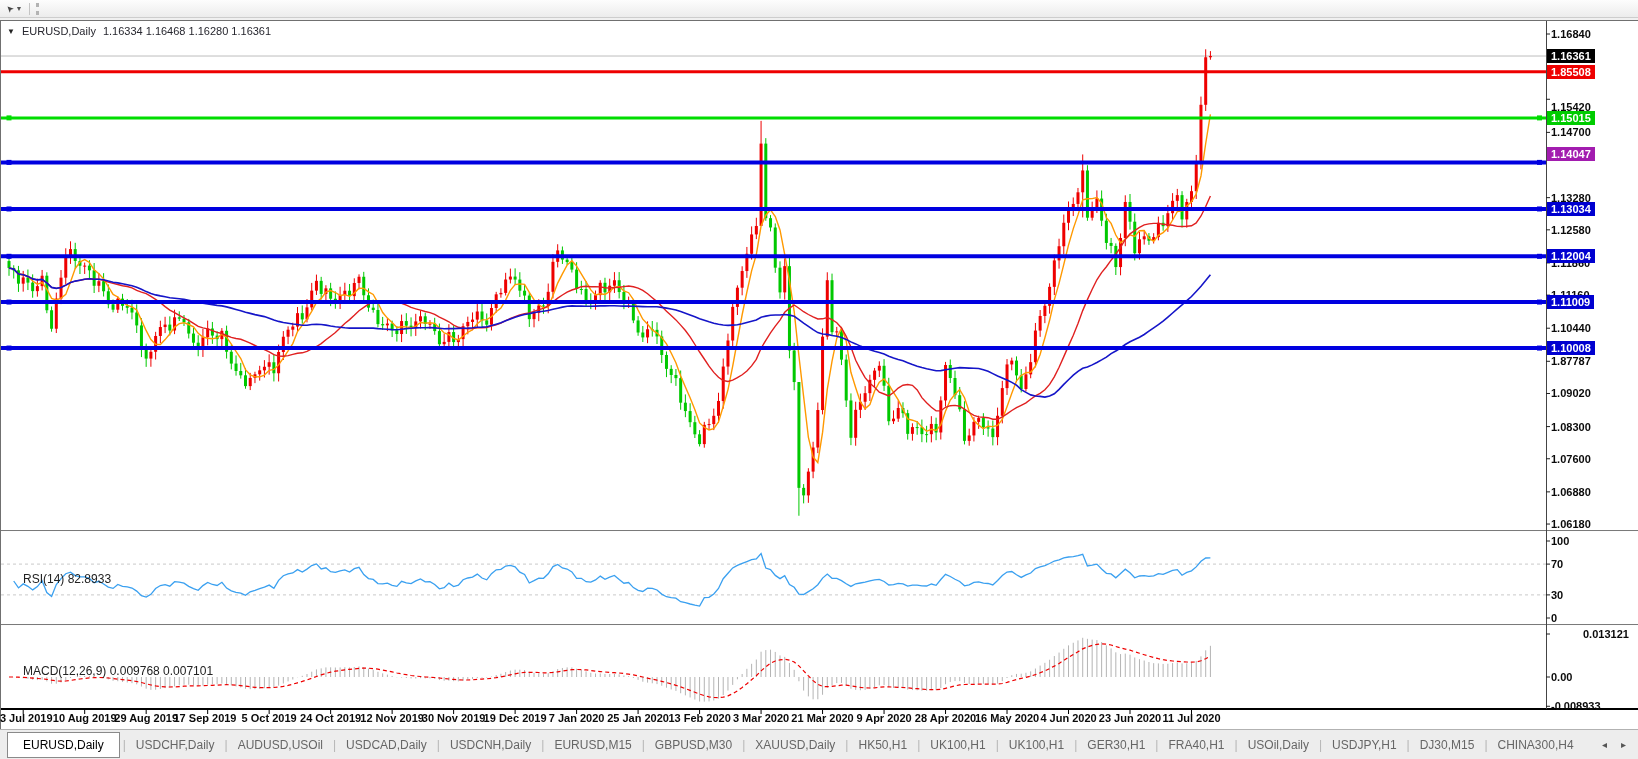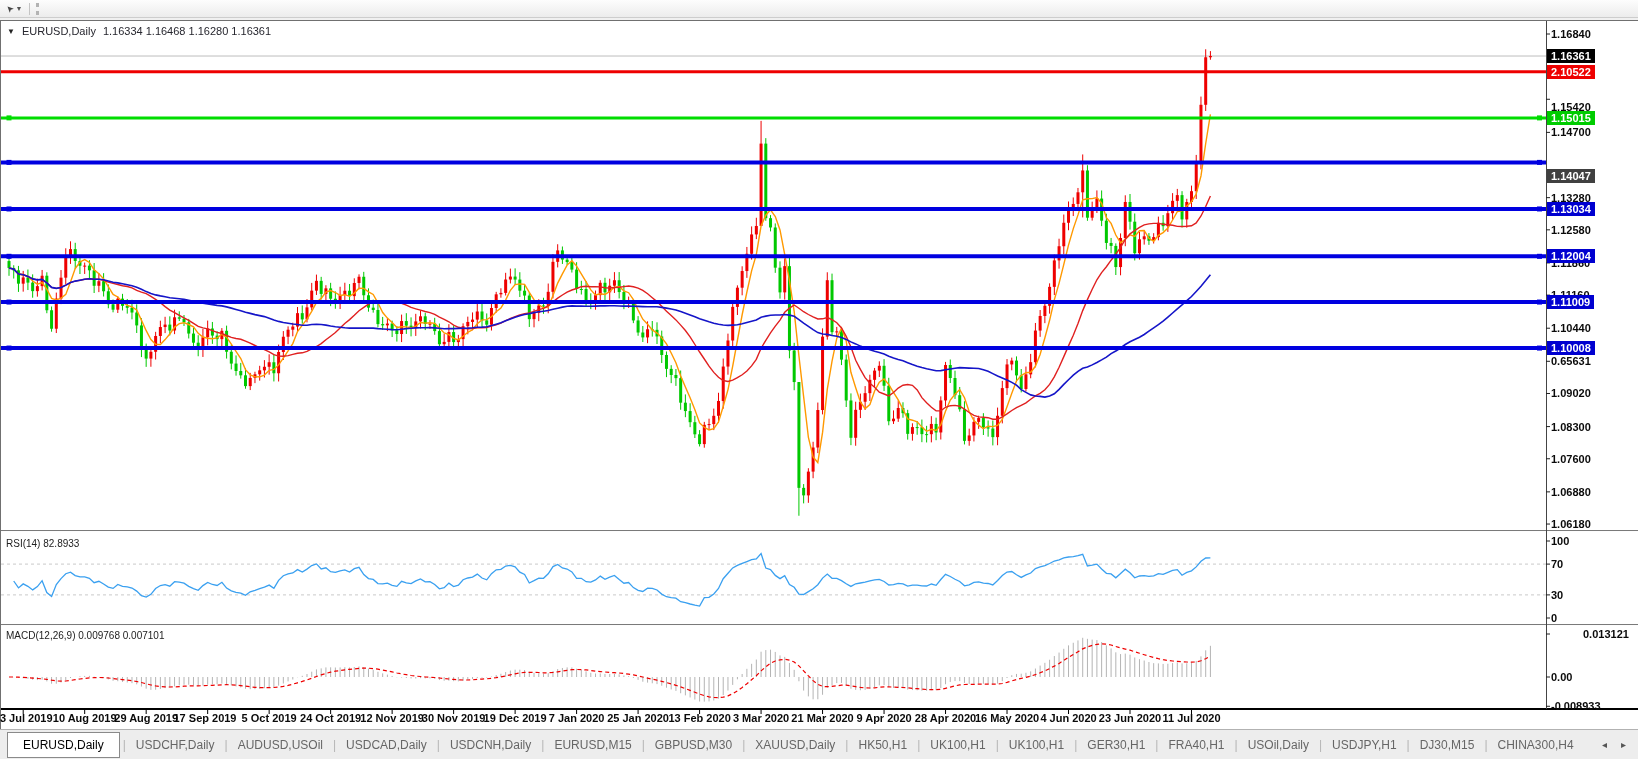--- a/index.html
+++ b/index.html
@@ -15,21 +15,21 @@
   .grip{width:0;height:12px;border-left:3px dotted #b3b3b3;margin:0 5px 0 2px;}
   .tfbtn{font-size:11px;color:#333;padding:0 7px;line-height:14px;border:1px solid transparent;}
   .tfbtn.active{background:#fbfbfb;border:1px solid #a6a6a6;}
   
   .window{position:absolute;top:20px;left:0;width:1638px;height:708px;background:#fff;
     border-top:1px solid #707070;border-left:1px solid #707070;box-sizing:content-box;}
   .window svg{position:absolute;top:0;left:0;}
   .chart-title{position:absolute;left:6px;top:4px;font-size:11px;color:#26262e;
     display:flex;gap:7px;align-items:center;white-space:nowrap;}
   .chart-title .tri{font-size:8px;color:#222;}
-  .panel-label{position:absolute;left:5px;font-size:10px;color:#222;white-space:nowrap;}
+  .panel-label{position:absolute;left:22px;font-size:12px;color:#222;white-space:nowrap;margin-top:34px;}
   .axis-label{position:absolute;left:1550px;font-size:11px;font-weight:700;color:#0a0a0a;
     line-height:14px;white-space:nowrap;}
   .badge{position:absolute;left:1546px;height:14px;font-size:11px;font-weight:700;color:#fff;
     line-height:14px;padding:0 4px;white-space:nowrap;}
   .date-label{position:absolute;top:691px;transform:translateX(-50%);font-size:11px;
     font-weight:700;color:#0a0a0a;white-space:nowrap;}
   
   .tabbar{position:absolute;top:729px;left:0;right:0;height:30px;background:#ededed;
     border-top:1px solid #b2b2b2;display:flex;align-items:center;font-size:12px;color:#666;
     box-sizing:border-box;}
@@ -929,36 +929,36 @@
   <div class="panel-label" style="top:609px">MACD(12,26,9) 0.009768 0.007101</div>
   <div id="overlay">
       <div class="axis-label" style="top: 6px;">1.16840</div>
       <div class="axis-label" style="top: 79px;">1.15420</div>
       <div class="axis-label" style="top: 104.376px;">1.14700</div>
       <div class="axis-label" style="top: 169.653px;">1.13280</div>
       <div class="axis-label" style="top: 201.832px;">1.12580</div>
       <div class="axis-label" style="top: 234.931px;">1.11860</div>
       <div class="axis-label" style="top: 267.11px;">1.11160</div>
       <div class="axis-label" style="top: 300.208px;">1.10440</div>
-      <div class="axis-label" style="top: 333.306px;">0.65631</div>
+      <div class="axis-label" style="top: 333.306px;">1.87787</div>
       <div class="axis-label" style="top: 365.485px;">1.09020</div>
       <div class="axis-label" style="top: 398.584px;">1.08300</div>
       <div class="axis-label" style="top: 430.763px;">1.07600</div>
       <div class="axis-label" style="top: 463.861px;">1.06880</div>
       <div class="axis-label" style="top: 496.04px; text-align: right;">1.06180</div>
       <div class="axis-label" style="top: 513px;">100</div>
       <div class="axis-label" style="top: 536.1px;">70</div>
       <div class="axis-label" style="top: 566.9px;">30</div>
       <div class="axis-label" style="top: 590px;">0</div>
       <div class="axis-label" style="top: 606.002px; margin-left: 32px;">0.013121</div>
       <div class="axis-label" style="top: 649px;">0.00</div>
       <div class="axis-label" style="top: 678.273px;">-0.008933</div>
-      <div class="badge" style="top: 43.7873px; background: rgb(238, 0, 0);">2.10522</div>
+      <div class="badge" style="top: 43.7873px; background: rgb(238, 0, 0);">1.85508</div>
       <div class="badge" style="top: 89.8953px; background: rgb(0, 204, 0);">1.15015</div>
-      <div class="badge" style="top: 148px; background: #404040;">1.14047</div>
+      <div class="badge" style="top: 126px; background: #a21caf;">1.14047</div>
       <div class="badge" style="top: 180.962px; background: rgb(0, 0, 208);">1.13034</div>
       <div class="badge" style="top: 228.311px; background: rgb(0, 0, 208);">1.12004</div>
       <div class="badge" style="top: 274.051px; background: rgb(0, 0, 208);">1.11009</div>
       <div class="badge" style="top: 320.067px; background: rgb(0, 0, 208);">1.10008</div>
       <div class="badge" style="top: 28.0196px; background: rgb(0, 0, 0);">1.16361</div>
       <div class="date-label" style="top: 691px; left: 22.19px;">23 Jul 2019</div>
       <div class="date-label" style="top: 691px; left: 83.68px;">10 Aug 2019</div>
       <div class="date-label" style="top: 691px; left: 145.17px;">29 Aug 2019</div>
       <div class="date-label" style="top: 691px; left: 201px; padding-left: 6px;">17 Sep 2019</div>
       <div class="date-label" style="top: 691px; left: 268.15px;">5 Oct 2019</div>

